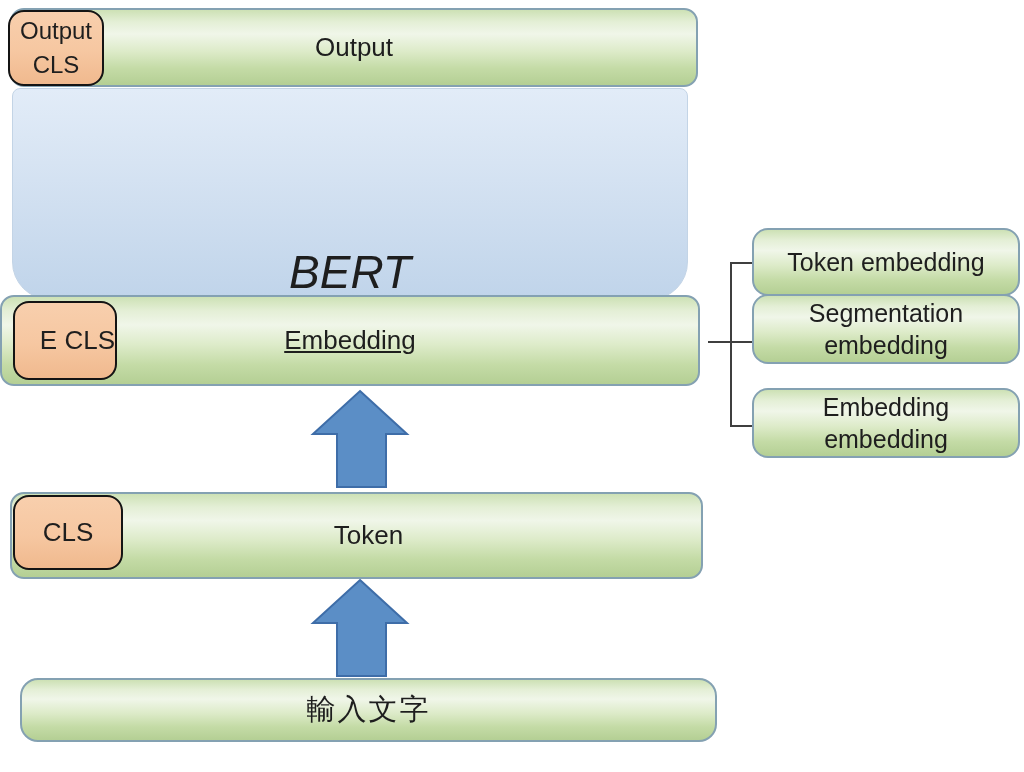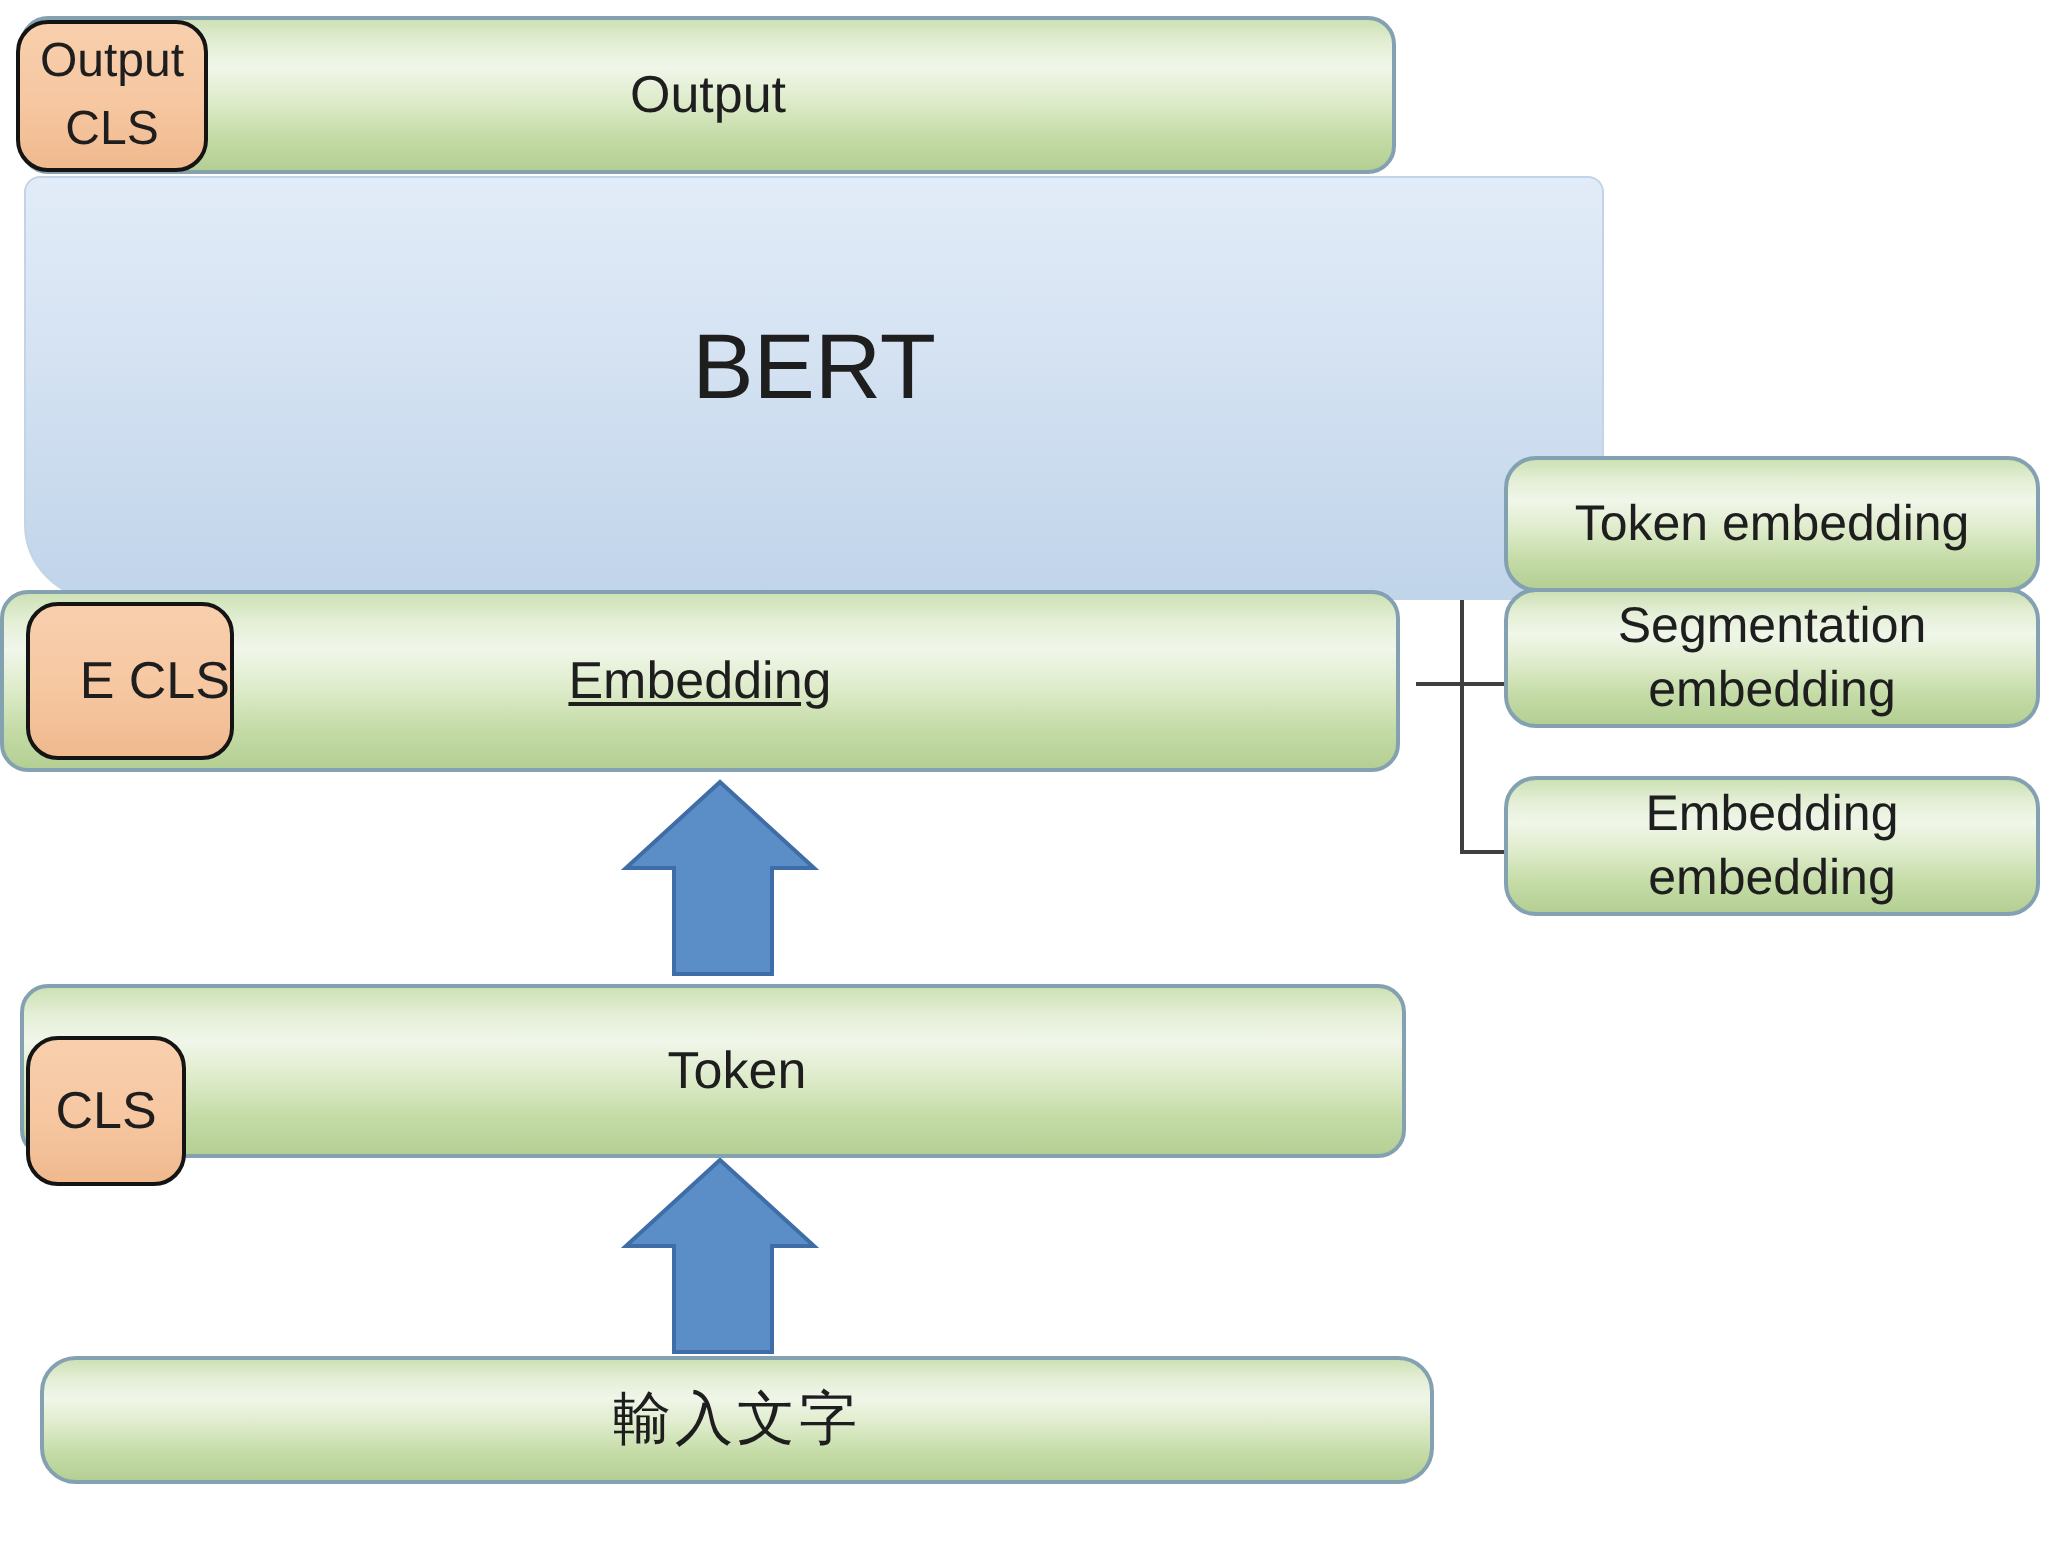--- a/index.html
+++ b/index.html
@@ -49,34 +49,35 @@
     z-index: 4;
     font-size: 26px;
     line-height: 1.4;
   }
   
   .output-bar   { left: 10px;  top: 8px;   width: 688px; height: 79px;  border-radius: 14px; z-index: 3; text-align: center; }
   .output-badge { left: 8px;   top: 10px;  width: 96px; height: 76px;  font-size: 24px; padding: 0 3px; }
   .bert-box {
     position: absolute;
     box-sizing: border-box;
-    left: 12px; top: 88px; width: 790px; height: 212px;
+    left: 12px; top: 88px; width: 676px; height: 212px;
     background: linear-gradient(180deg, #e2ecf8 0%, #d7e4f3 35%, #c0d4ea 100%);
     border: 1px solid #c3d4e6;
     border-radius: 8px 8px 38px 38px;
     z-index: 1;
     display: flex;
-    align-items: center;
+    align-items: flex-end;
     justify-content: center;
+    font-style: italic;
   }
   .bert-label { font-size: 46px; margin-top: -22px; }
   .embedding-bar { left: 0; top: 295px; width: 700px; height: 91px; border-radius: 14px; z-index: 3; text-decoration: underline; }
   .ecls-badge    { left: 13px; top: 301px; width: 104px; height: 79px; justify-content: flex-end; }
   .token-bar     { left: 10px; top: 492px; width: 693px; height: 87px; border-radius: 14px; z-index: 2; padding-left: 24px; }
-  .cls-badge     { left: 13px; top: 495px; width: 80px; height: 75px; margin-top: 23px; }
+  .cls-badge     { left: 13px; top: 495px; width: 110px; height: 75px; }
   .input-bar     { left: 20px; top: 678px; width: 697px; height: 64px; border-radius: 18px; z-index: 2; }
   .input-label   { font-size: 29px; letter-spacing: 2px; }
   .emb-type {
     left: 752px; width: 268px; border-radius: 16px;
     font-size: 25px; line-height: 1.3; z-index: 2; padding: 2px 24px;
   }
   .emb-type-1 { top: 228px; height: 68px; }
   .emb-type-2 { top: 294px; height: 70px; }
   .emb-type-3 { top: 388px; height: 70px; }
   

